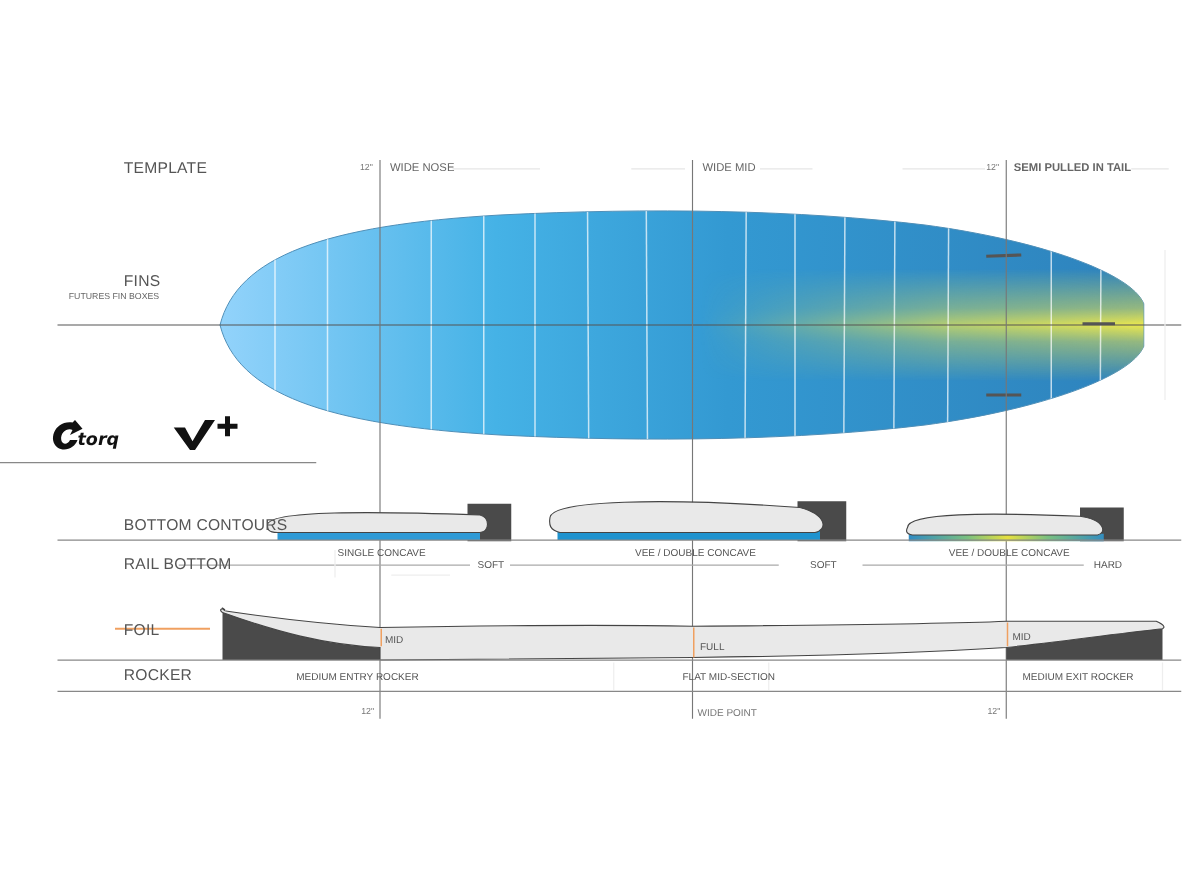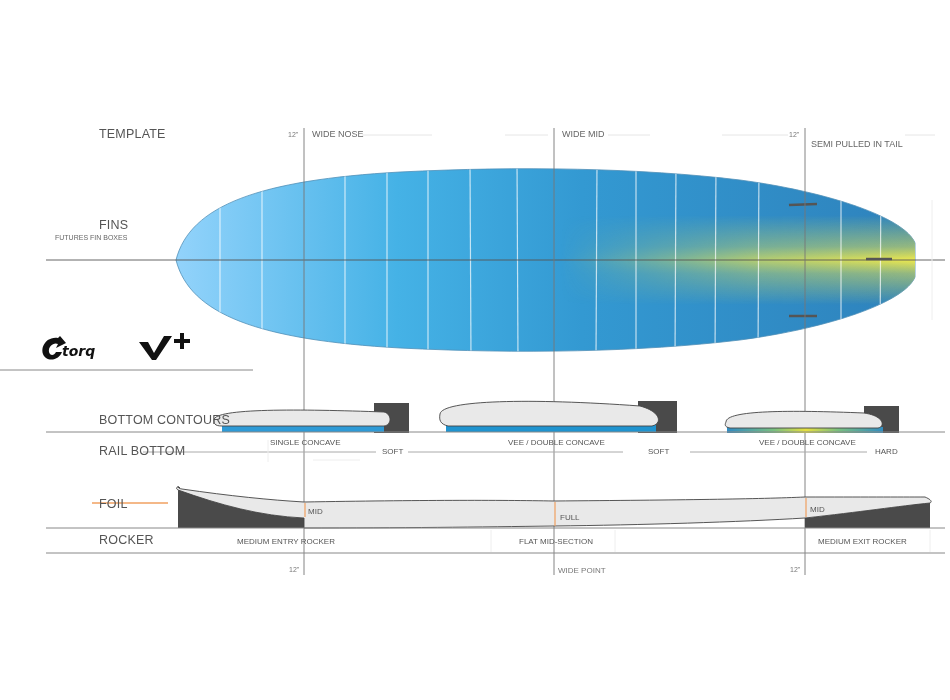--- a/index.html
+++ b/index.html
@@ -152,38 +152,38 @@
 </svg>
 
 <div class="section-label" style="left:55px; top:127px;">TEMPLATE</div>
 <div class="section-label" style="left:55px; top:218px;">FINS</div>
 <div class="sub-label" style="left:55px; top:234px;">FUTURES FIN BOXES</div>
 
 <div class="tiny" style="left:288px; top:131px;">12"</div>
 <div class="head" style="left:312px; top:129px;">WIDE NOSE</div>
 <div class="head" style="left:562px; top:129px;">WIDE MID</div>
 <div class="tiny" style="left:789px; top:131px;">12"</div>
-<div class="head" style="left:811px; top:139px;">SEMI PULLED IN TAIL</div>
+<div class="head" style="left:811px; top:129px;font-weight:bold;">SEMI PULLED IN TAIL</div>
 
 <div class="section-label" style="left:55px; top:413px;">BOTTOM  CONTOURS</div>
 <div class="section-label" style="left:55px; top:444px;">RAIL BOTTOM</div>
 
 <div class="small" style="left:270px; top:438px;text-align:center;">SINGLE CONCAVE</div>
 <div class="small" style="left:508px; top:438px;">VEE / DOUBLE CONCAVE</div>
 <div class="small" style="left:759px; top:438px;">VEE / DOUBLE CONCAVE</div>
 
 <div class="small" style="left:382px; top:447px;">SOFT</div>
 <div class="small" style="left:648px; top:447px;">SOFT</div>
 <div class="small" style="left:875px; top:447px;">HARD</div>
 
 <div class="section-label" style="left:55px; top:497px;">FOIL</div>
 <div class="small" style="left:308px; top:507px;">MID</div>
 <div class="small" style="left:560px; top:513px;">FULL</div>
 <div class="small" style="left:810px; top:505px;">MID</div>
 
 <div class="section-label" style="left:55px; top:533px;">ROCKER</div>
 <div class="small" style="left:193px; top:537px;margin-left:44px;">MEDIUM ENTRY ROCKER</div>
-<div class="small" style="left:519px; top:537px;text-align:right;">FLAT MID-SECTION</div>
+<div class="small" style="left:546px; top:537px;text-align:right;">FLAT MID-SECTION</div>
 <div class="small" style="left:818px; top:537px;">MEDIUM EXIT ROCKER</div>
 
 <div class="tiny" style="left:289px; top:566px;">12"</div>
 <div class="tiny" style="left:558px; top:566px; font-size:8px;">WIDE POINT</div>
 <div class="tiny" style="left:790px; top:566px;">12"</div>
 
 </body></html>

